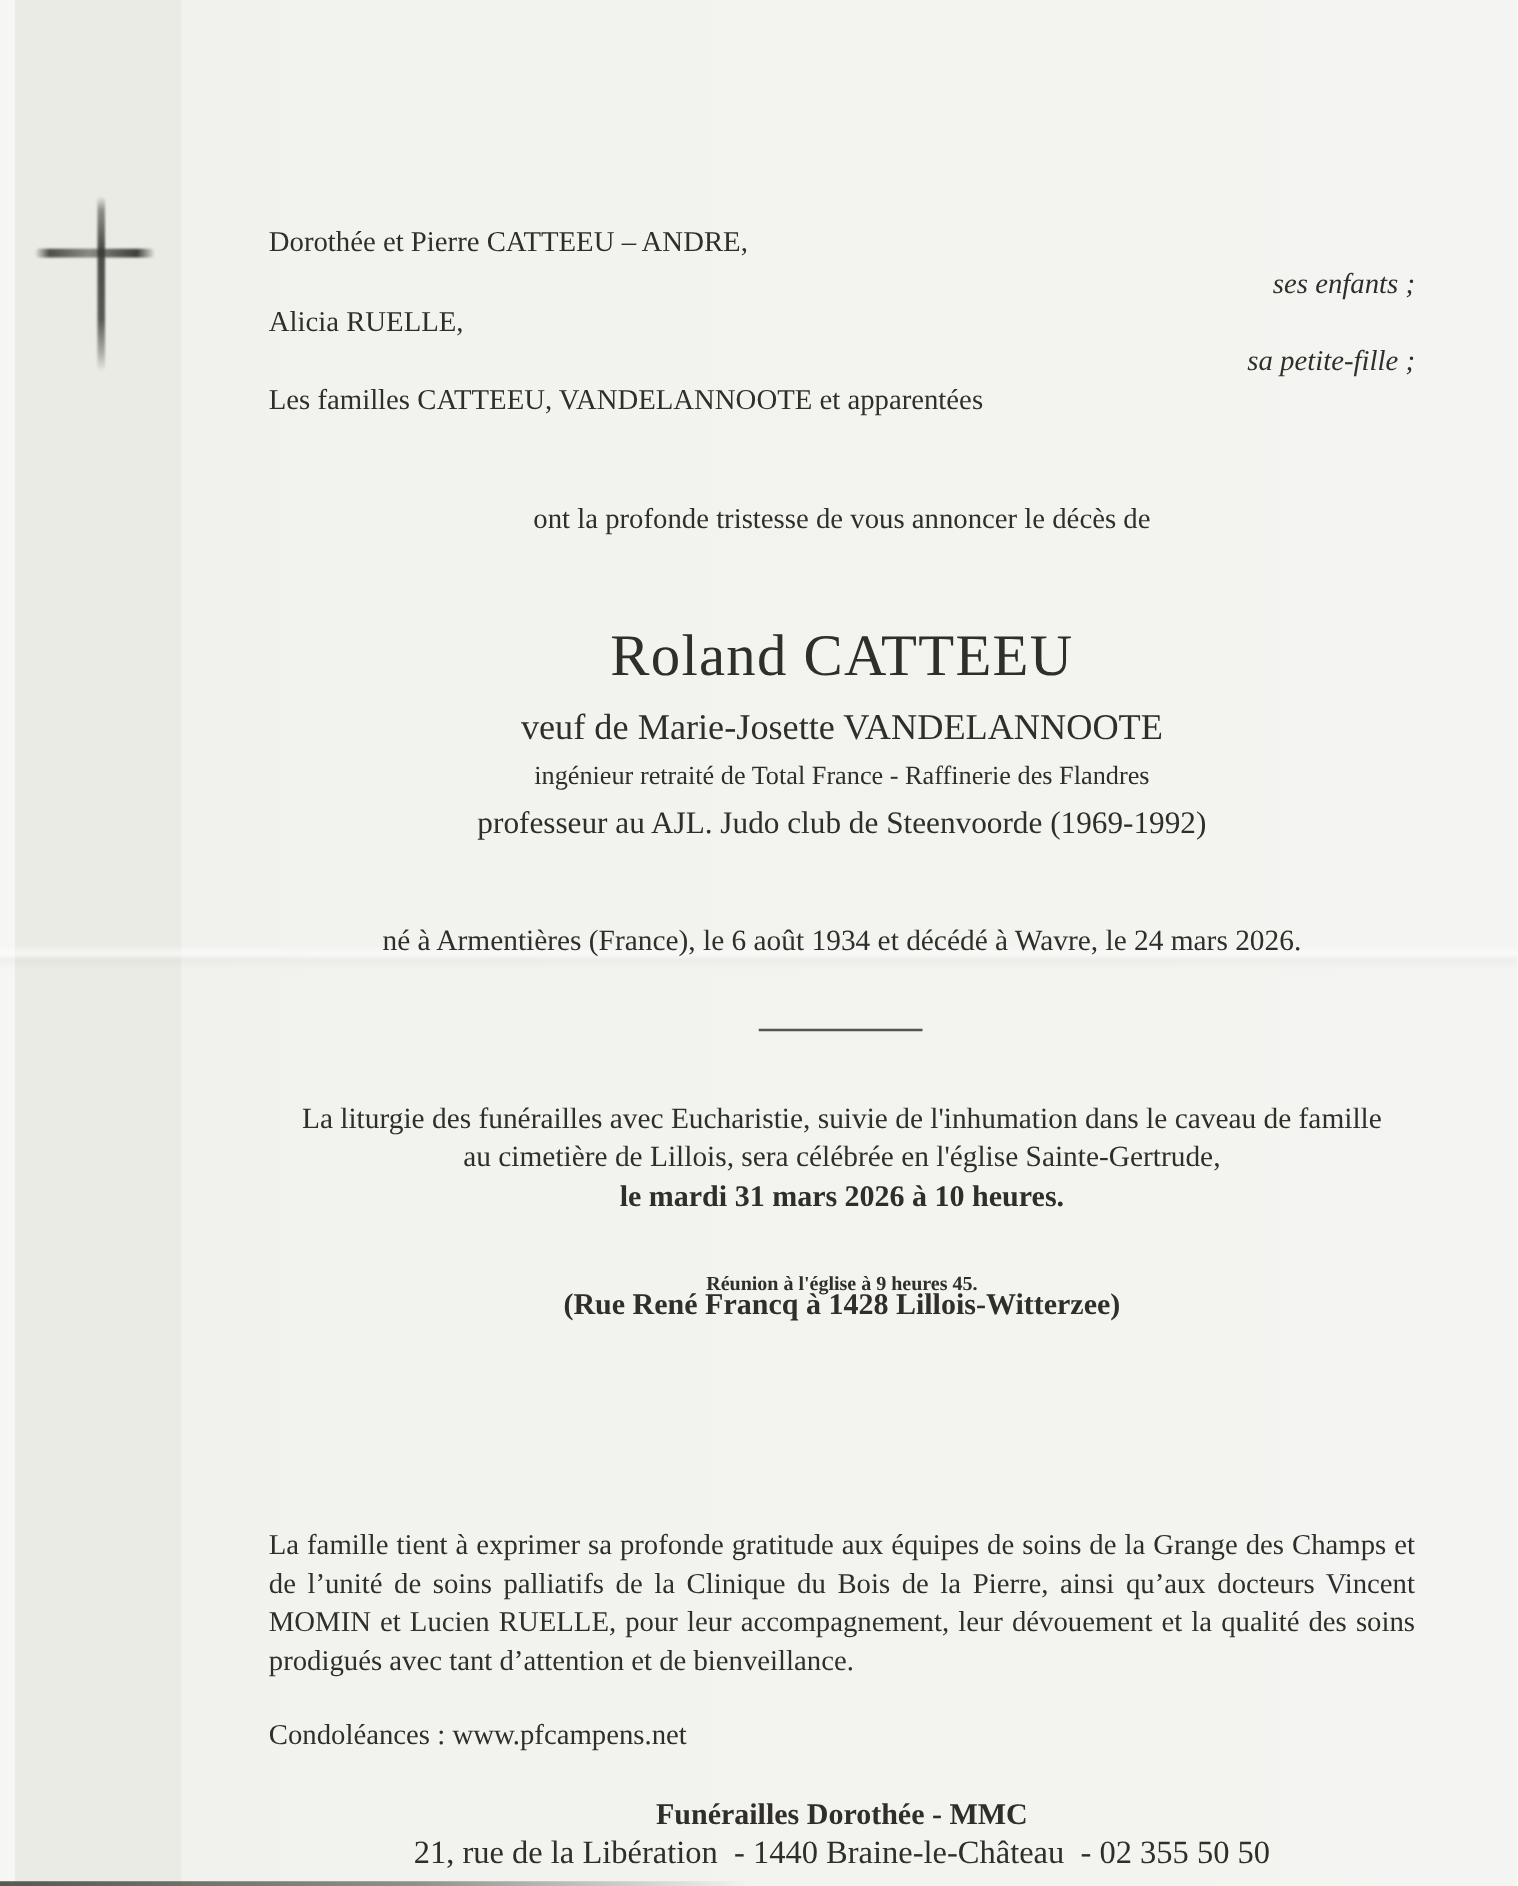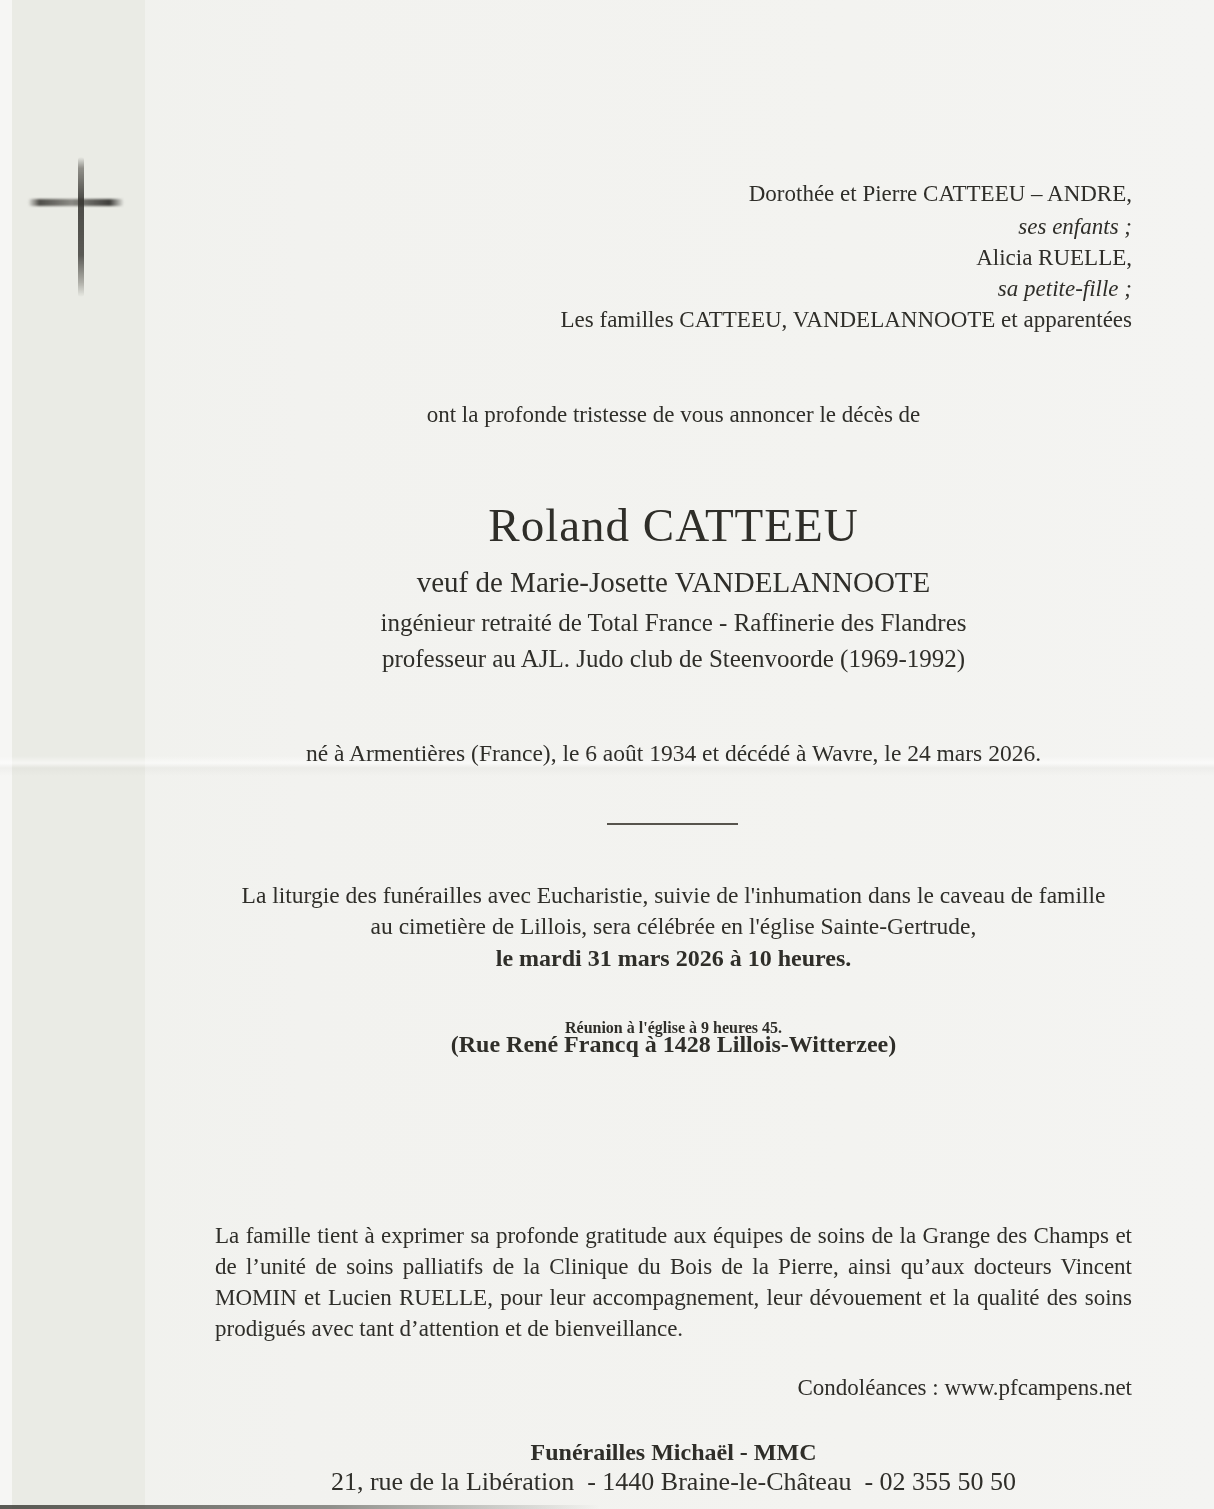--- a/index.html
+++ b/index.html
@@ -42,37 +42,37 @@
     filter: blur(0.7px);
   }
   .cross .h {
     position: absolute; left: 0; top: 42px; width: 96px; height: 7px; border-radius: 3px;
     background: linear-gradient(to right,
       rgba(70,68,62,0) 0%, rgba(52,50,46,0.85) 12%, rgba(60,58,52,0.55) 45%,
       rgba(44,43,40,0.9) 85%, rgba(70,68,62,0) 100%);
     filter: blur(0.8px);
   }
   
-  .t { position: absolute; left: 215px; width: 917px; font-size: 23px; line-height: 1.25; text-align: right; }
+  .t { position: absolute; left: 215px; width: 917px; font-size: 23px; line-height: 1.25; }
   .center { text-align: center; }
   .right  { text-align: right; }
   .italic { font-style: italic; }
   .bold   { font-weight: bold; }
   .nowrap { white-space: nowrap; }
   .prewrap{ white-space: pre-wrap; }
 
   #family-line1 { top: 180px; }
   #relation1    { top: 213px; }
   #family-line2 { top: 244px; }
   #relation2    { top: 275px; }
   #family-line3 { top: 306px; }
   #announcement { top: 401px; }
   #deceased-name { top: 496px; font-size: 47px; letter-spacing: 1px; }
   #deceased-subtitle { top: 564px; font-size: 29px; }
-  #career1 { top: 607px; font-size: 25px; }
+  #career1 { top: 607px; font-size: 21px; }
   #career2 { top: 643px; font-size: 25px; }
   #life-dates { top: 739px; font-size: 23.5px; }
   .sep { position: absolute; left: 607px; top: 823px; width: 131px; height: 2px; background: #57544d; }
   #ceremony-line1 { top: 881px; font-size: 23.5px; }
   #ceremony-line2 { top: 912px; font-size: 23.5px; }
   #ceremony-date  { top: 943px; font-size: 24px; }
   #meeting-line   { top: 1018px; font-size: 16px; }
   #meeting-address{ top: 1029px; font-size: 24px; }
   #gratitude { top: 1220px; font-size: 23px; line-height: 31px; text-align: justify; }
   #condolences { top: 1374px; }
@@ -114,17 +114,17 @@
   <div class="t center" id="ceremony-line2">au cimetière de Lillois, sera célébrée en l'église Sainte-Gertrude,</div>
   <div class="t center bold" id="ceremony-date">le mardi 31 mars 2026 à 10 heures.</div>
 
   <div class="t center bold" id="meeting-line">Réunion à l'église à 9 heures 45.</div>
   <div class="t center bold" id="meeting-address">(Rue René Francq à 1428 Lillois-Witterzee)</div>
 
   <div class="t" id="gratitude">La famille tient à exprimer sa profonde gratitude aux équipes de soins de la Grange des Champs et de l’unité de soins palliatifs de la Clinique du Bois de la Pierre, ainsi qu’aux docteurs Vincent MOMIN et Lucien RUELLE, pour leur accompagnement, leur dévouement et la qualité des soins prodigués avec tant d’attention et de bienveillance.</div>
 
   <div class="t" id="condolences">Condoléances : www.pfcampens.net</div>
 
-  <div class="t center bold" id="funeral-name">Funérailles Michaël - MMC</div>
+  <div class="t center bold" id="funeral-name">Funérailles Dorothée - MMC</div>
   <div class="t center prewrap" id="funeral-address">21, rue de la Libération  - 1440 Braine-le-Château  - 02 355 50 50</div>
 
   <div class="bottom-edge"></div>
 </div>
 
 </body></html>

